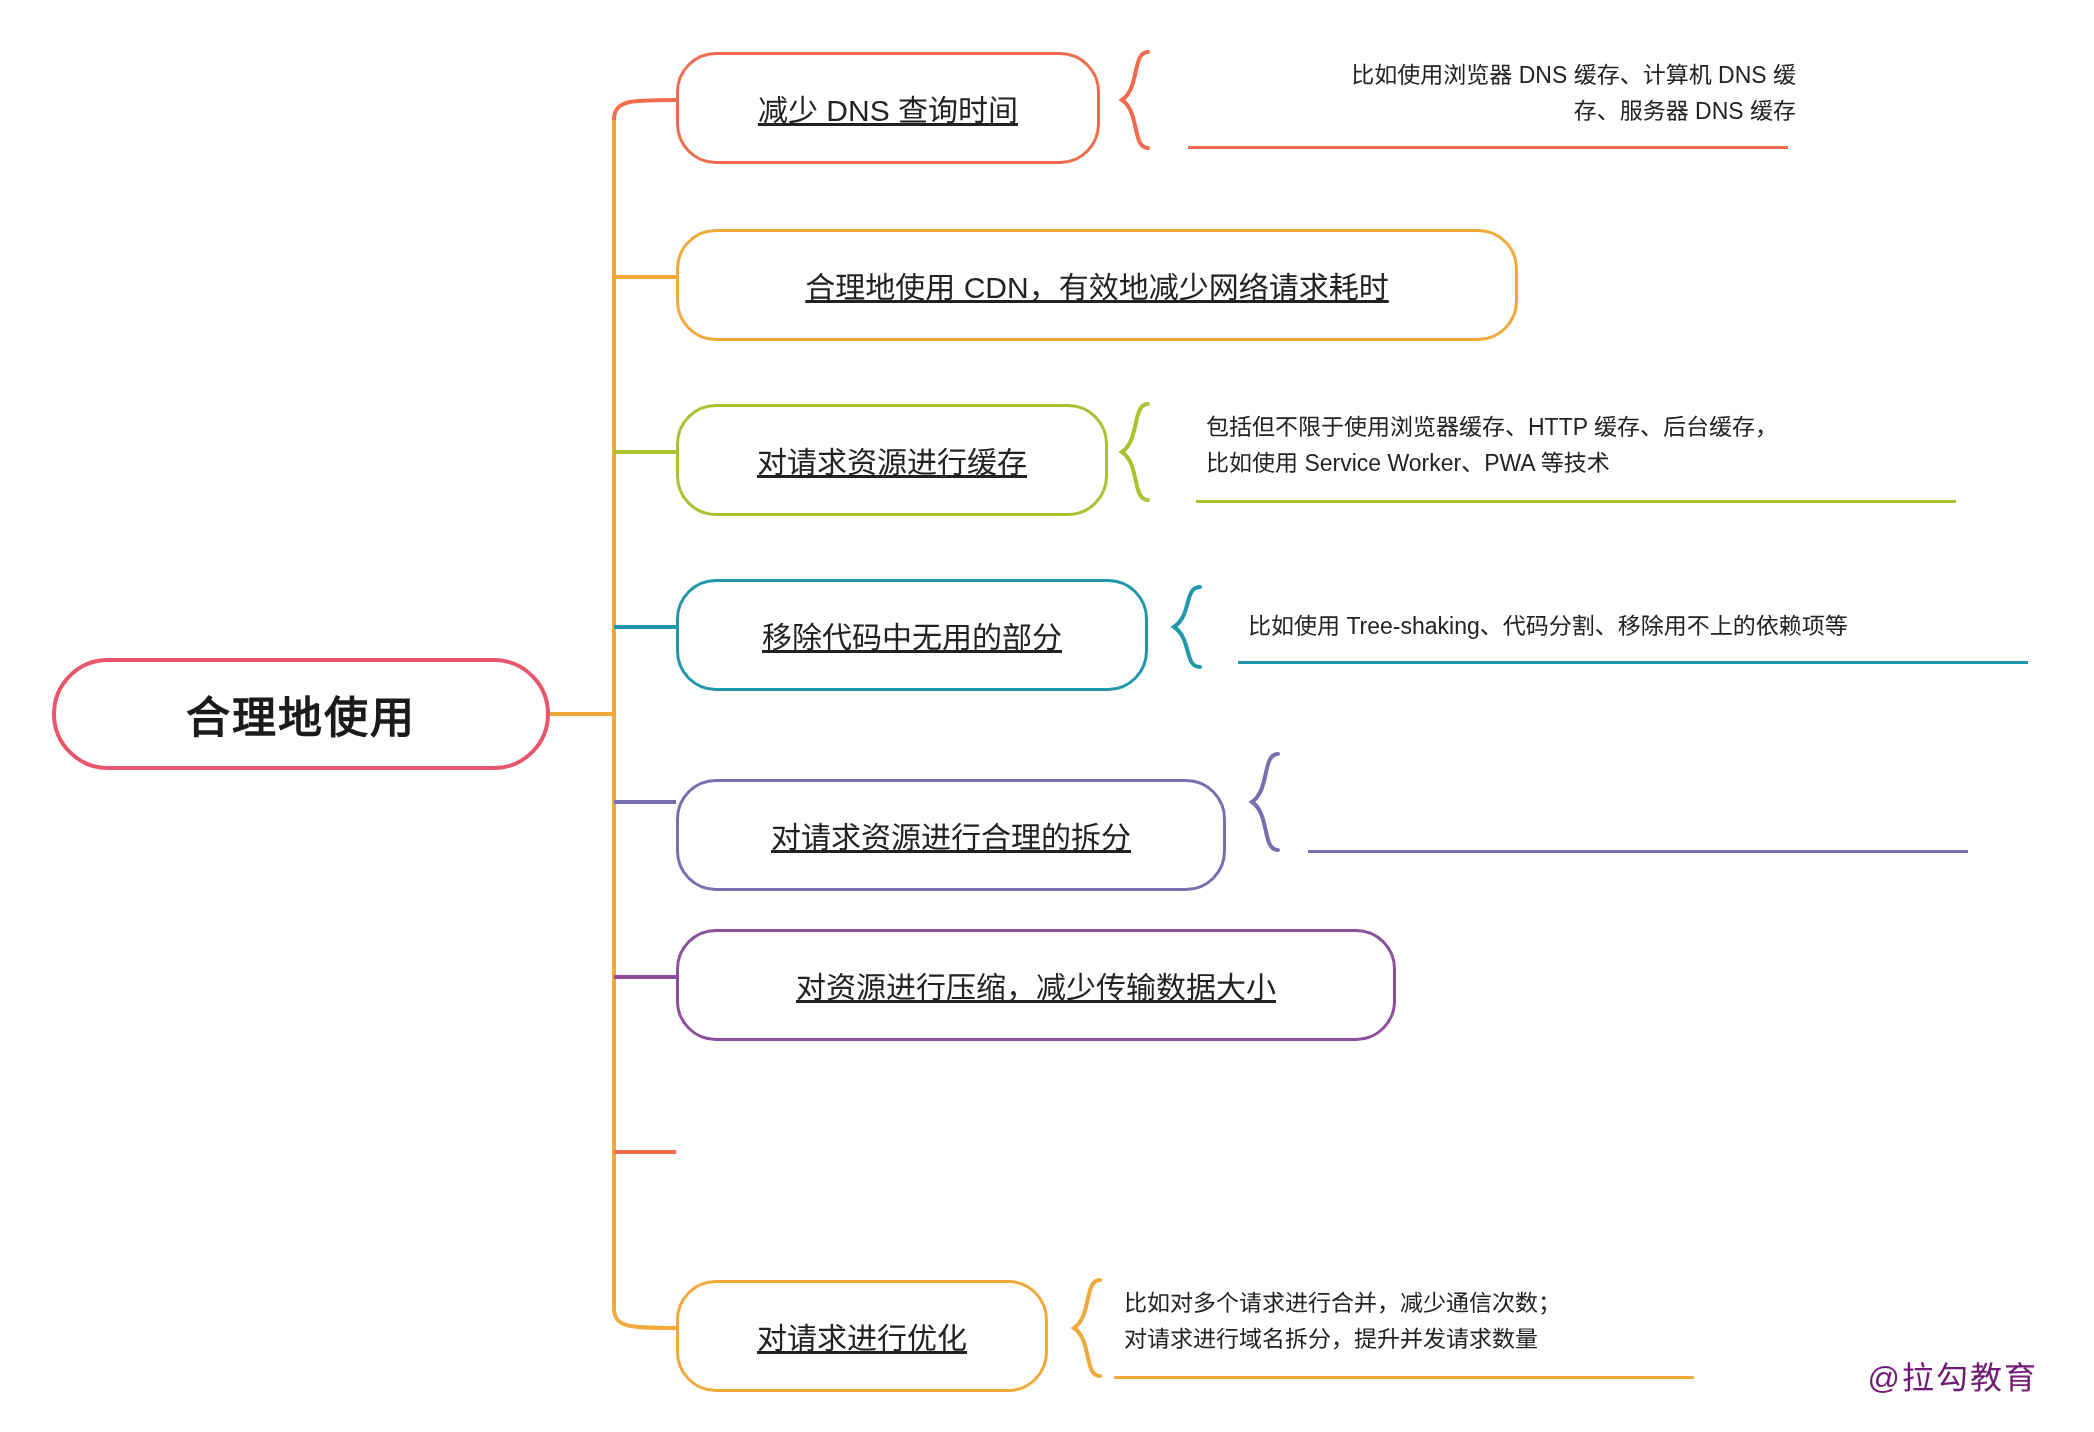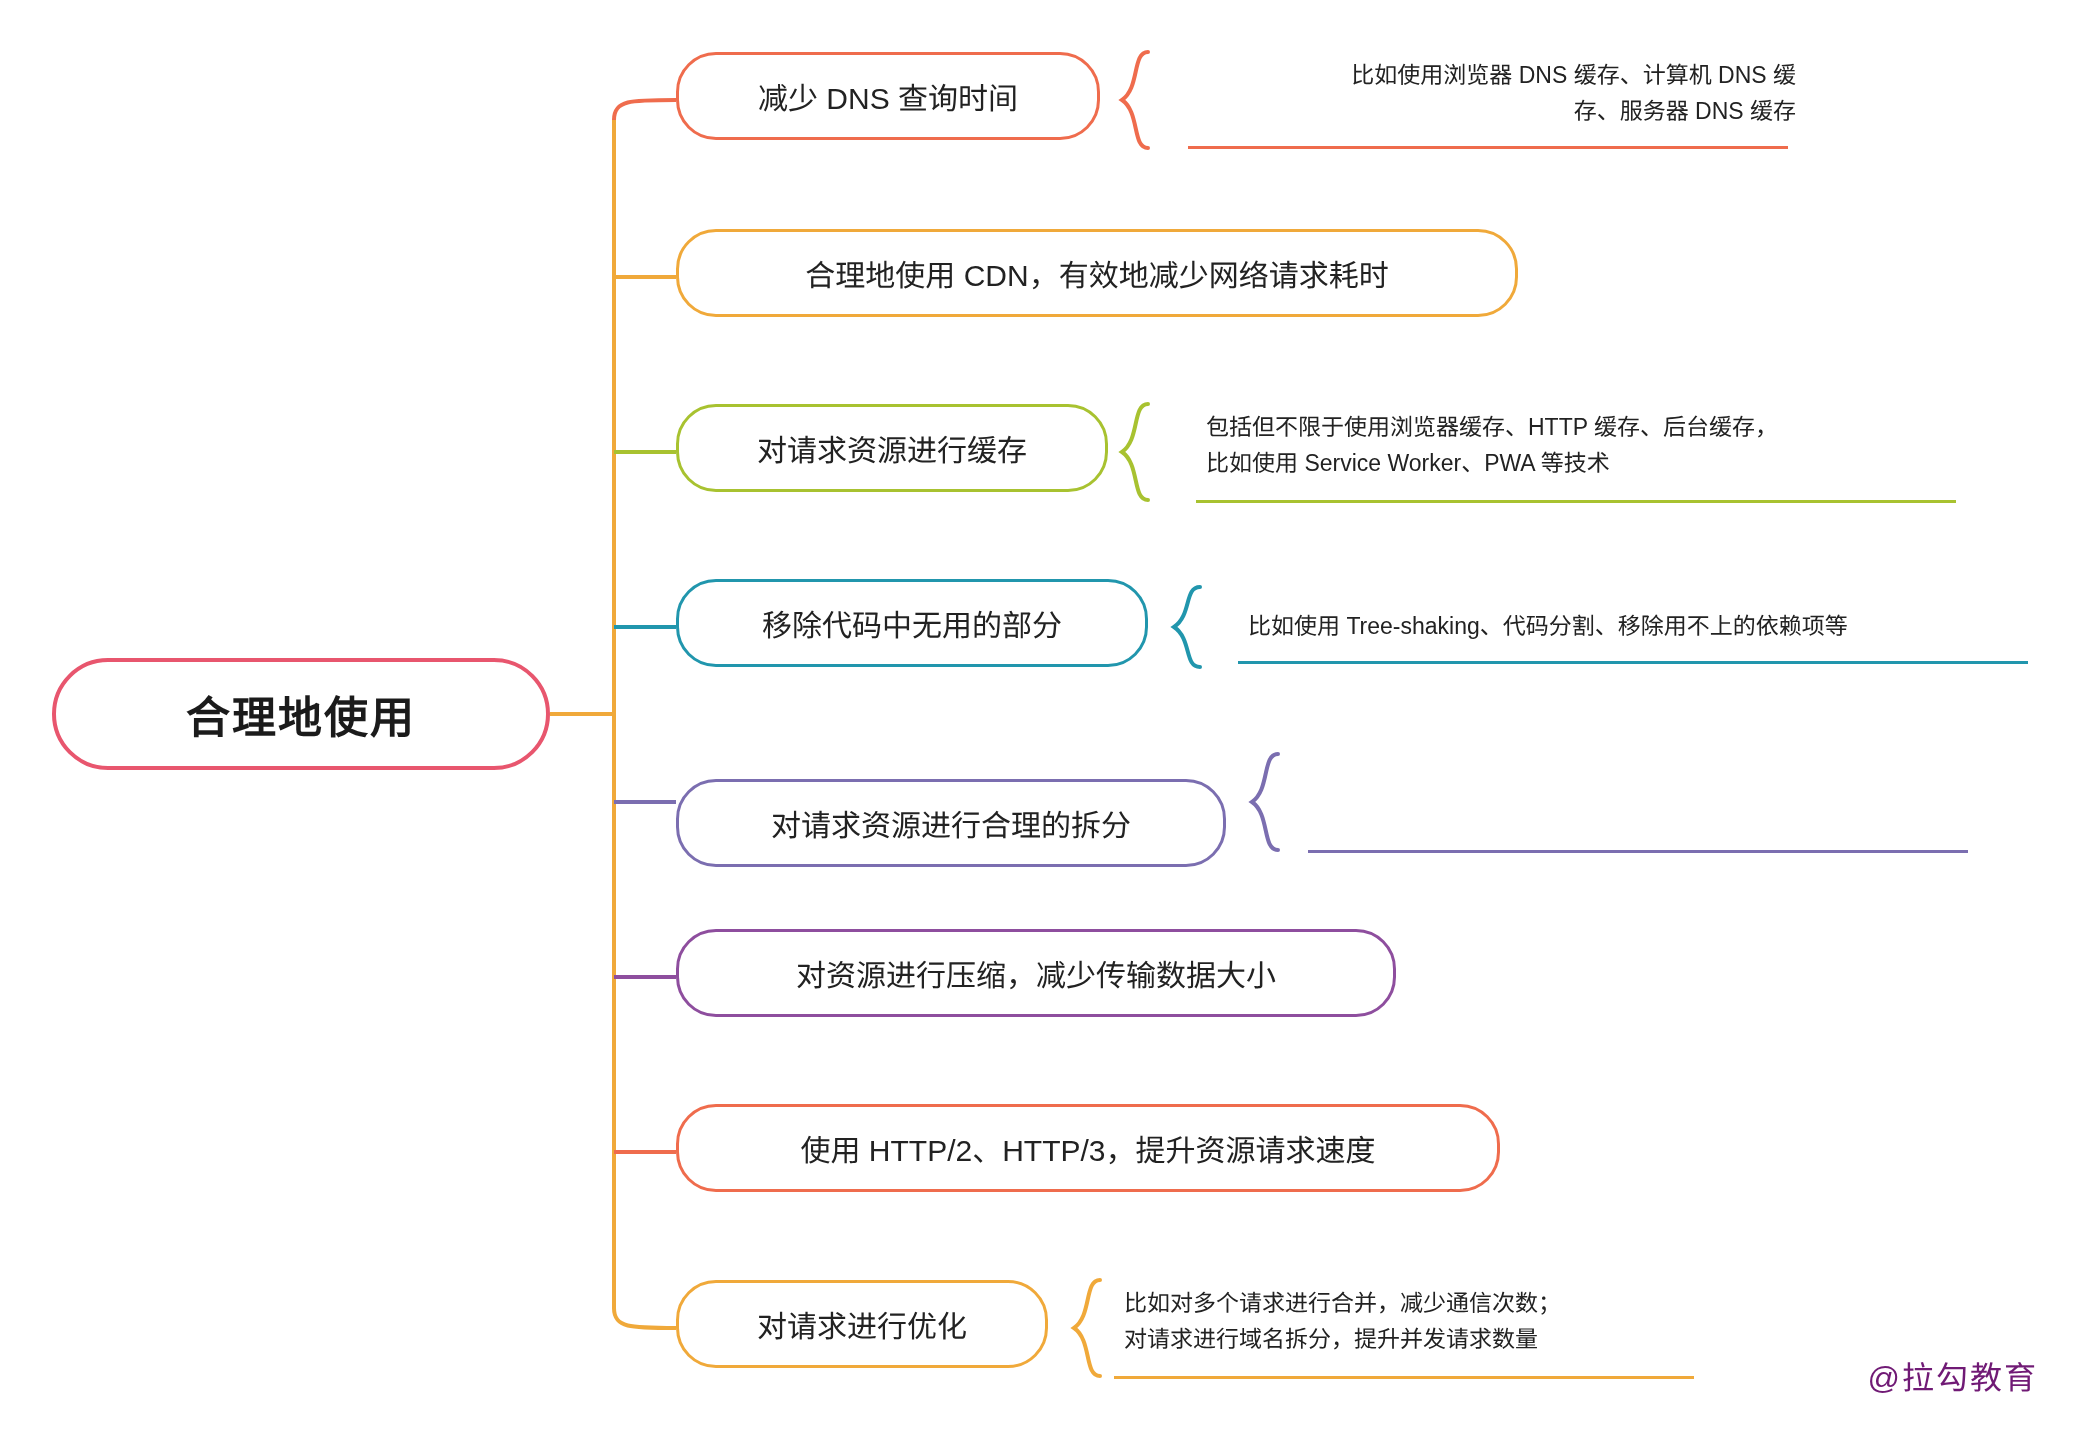--- a/index.html
+++ b/index.html
@@ -47,21 +47,22 @@
     border-radius: 56px;
     font-size: 44px;
     font-weight: bold;
     color: #1b1b1b;
     letter-spacing: 2px;
   }
   .branch-node {
     font-size: 30px;
     color: #222222;
     padding: 0 34px;
-    height: 88px;
+    height: 112px;
+    text-decoration: underline;
   }
   .note {
     position: absolute;
     font-size: 23px;
     line-height: 1.55;
     color: #222222;
     white-space: pre-line;
   }
   .note-underline {
     position: absolute;
@@ -140,23 +141,20 @@
 
   <div class="node branch-node" style="left:676px; top:754px; width:550px; border-color:#7b6eb0;margin-top:25px;">
     <span>对请求资源进行合理的拆分</span>
   </div>
   <div class="note-underline" style="left:1308px; top:850px; width:660px; background:#7b6eb0;"></div>
 
   <div class="node branch-node" style="left:676px; top:929px; width:720px; border-color:#8e4e9e;">
     <span>对资源进行压缩，减少传输数据大小</span>
   </div>
 
-  <div class="node branch-node" style="left:676px; top:1104px; width:824px; border-color:#ef6c4d;">
-    <span>使用 HTTP/2、HTTP/3，提升资源请求速度</span>
-  </div>
 
   <div class="node branch-node" style="left:676px; top:1280px; width:372px; border-color:#f0a93a;">
     <span>对请求进行优化</span>
   </div>
   <div class="note" style="left:1124px; top:1286px; width:700px;">比如对多个请求进行合并，减少通信次数；
 对请求进行域名拆分，提升并发请求数量</div>
   <div class="note-underline" style="left:1114px; top:1376px; width:580px; background:#f0a93a;"></div>
 
   <div class="watermark">@拉勾教育</div>
 </div>

